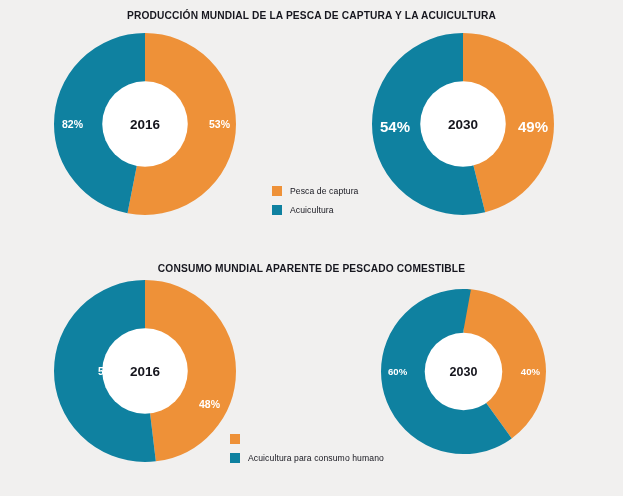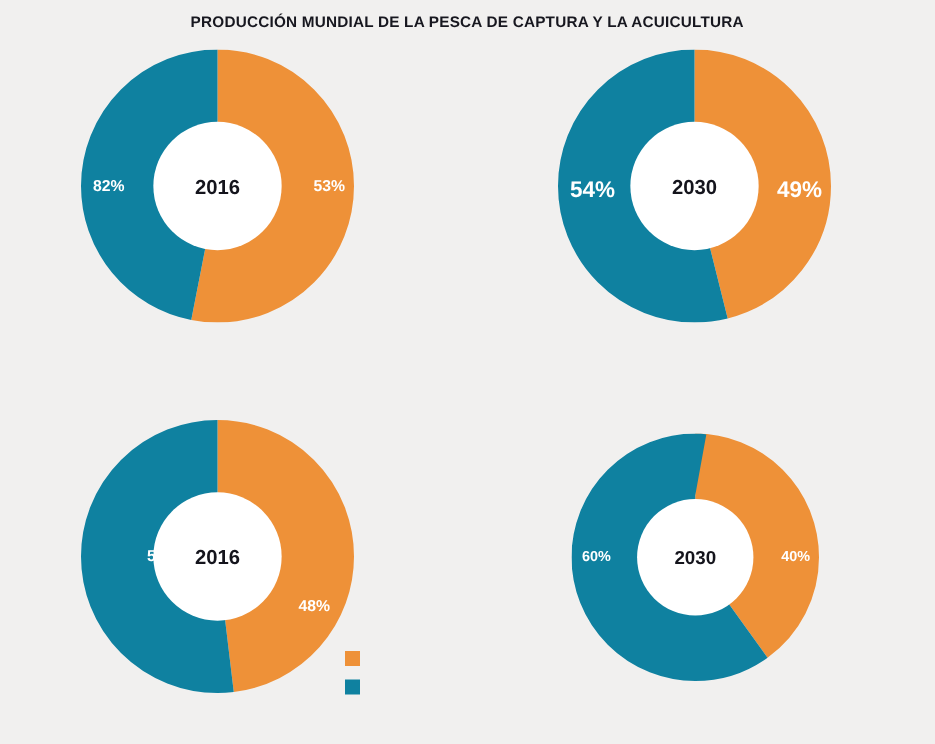--- a/index.html
+++ b/index.html
@@ -135,21 +135,32 @@
     <svg viewBox="0 0 100 100" width="182" height="182">
       <circle cx="50" cy="50" r="25" fill="none" stroke-width="50" stroke="#ee9138" stroke-dasharray="72.25663103256525 84.82300164692441" stroke-dashoffset="0.0000" transform="rotate(-90 50 50)"></circle>
       <circle cx="50" cy="50" r="25" fill="none" stroke-width="50" stroke="#0f81a0" stroke-dasharray="84.82300164692442 72.25663103256524" stroke-dashoffset="-72.2566" transform="rotate(-90 50 50)"></circle>
       <circle cx="50" cy="50" r="23.5" fill="#ffffff"></circle>
     </svg>
     <div class="donut-center-label">2030</div>
     <div class="pct pct-left">54%</div>
     <div class="pct pct-right">49%</div>
   </div>
 
+  <div class="legend" id="legend-1">
+    <div class="legend-row">
+      <span class="legend-swatch" style="background:#ee9138"></span>
+      <span class="legend-text">Pesca de captura</span>
+    </div>
+    <div class="legend-row">
+      <span class="legend-swatch" style="background:#0f81a0"></span>
+      <span class="legend-text">Acuicultura</span>
+    </div>
+  </div>
 
+  <div class="section-title" id="title-2">CONSUMO MUNDIAL APARENTE DE PESCADO COMESTIBLE</div>
 
   <div class="donut" id="donut-3">
     <svg viewBox="0 0 100 100" width="182" height="182">
       <circle cx="50" cy="50" r="25" fill="none" stroke-width="50" stroke="#ee9138" stroke-dasharray="75.39822368615503 81.68140899333463" stroke-dashoffset="0.0000" transform="rotate(-90 50 50)"></circle>
       <circle cx="50" cy="50" r="25" fill="none" stroke-width="50" stroke="#0f81a0" stroke-dasharray="81.68140899333463 75.39822368615503" stroke-dashoffset="-75.3982" transform="rotate(-90 50 50)"></circle>
       <circle cx="50" cy="50" r="23.5" fill="#ffffff"></circle>
     </svg>
     <div class="donut-center-label">2016</div>
     <div class="pct pct-left">52%</div>
     <div class="pct pct-right">48%</div>
@@ -165,16 +176,17 @@
     <div class="pct pct-left">60%</div>
     <div class="pct pct-right">40%</div>
   </div>
 
   <div class="legend" id="legend-2">
     <div class="legend-row">
       <span class="legend-swatch" style="background:#ee9138"></span>
     </div>
     <div class="legend-row">
       <span class="legend-swatch" style="background:#0f81a0"></span>
+      <span class="legend-text">Acuicultura para consumo humano</span>
     </div>
   </div>
 
 </div>
 
 </body></html>

